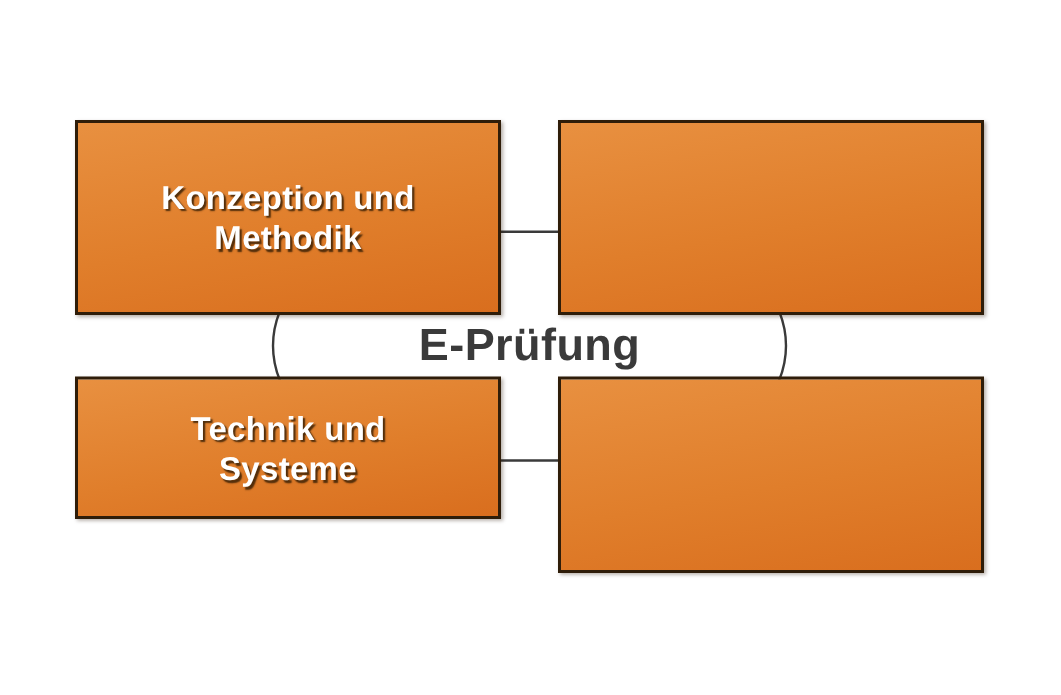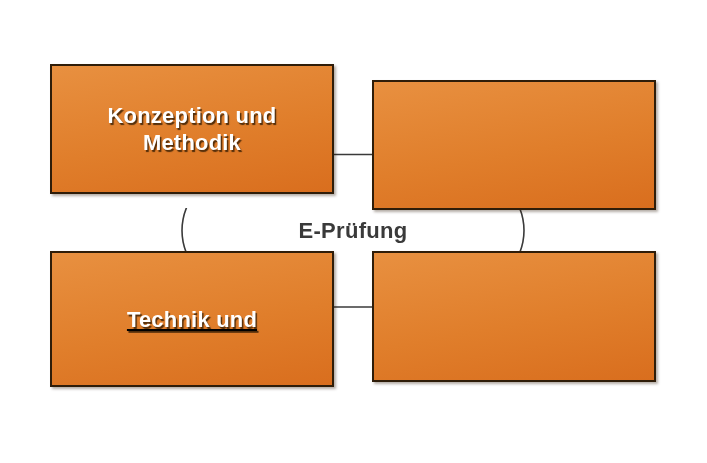--- a/index.html
+++ b/index.html
@@ -28,39 +28,39 @@
   .box{
     position:absolute;
     width:284px;
     background:linear-gradient(170deg, var(--box-gradient-top) 0%, #E07E2B 55%, var(--box-gradient-bottom) 100%);
     border:2px solid var(--box-border);
     box-shadow:1.5px 1.5px 2.5px rgba(40,20,0,0.35);
     box-sizing:border-box;
     display:flex;align-items:center;justify-content:center;
     z-index:2;
   }
-  .box.tl{left:50px;top:64px;height:130px;}
+  .box.tl{left:50px;top:80px;height:130px;}
   .box.tr{left:372px;top:80px;height:130px;}
-  .box.bl{left:50px;top:251px;height:136px;text-decoration:underline;}
+  .box.bl{left:50px;top:251px;height:95px;}
   .box.br{left:372px;top:251px;height:131px;}
   .box-label{
     text-align:center;
     color:var(--box-text);
     font-size:22px;
     font-weight:bold;
     line-height:27px;
     text-shadow:1.5px 1.8px 1px rgba(55,30,5,0.85);
     letter-spacing:0.2px;
   }
   .box-label .line{display:block;}
   .center-title{
     position:absolute;
     left:353px;top:231px;
     transform:translate(-50%,-50%);
-    font-size:22px;
+    font-size:30px;
     font-weight:bold;
     color:var(--center-text);
     white-space:nowrap;
     z-index:3;
     letter-spacing:0.3px;
   }
 </style>
 </head>
 <body>
 
@@ -85,20 +85,21 @@
   </div>
 
   <div class="box tr">
     <div class="box-label">
     </div>
   </div>
 
   <div class="box bl">
     <div class="box-label">
       <span class="line">Technik und</span>
+      <span class="line">Systeme</span>
     </div>
   </div>
 
   <div class="box br">
     <div class="box-label">
     </div>
   </div>
 
   <div class="center-title">E-Prüfung</div>
 

